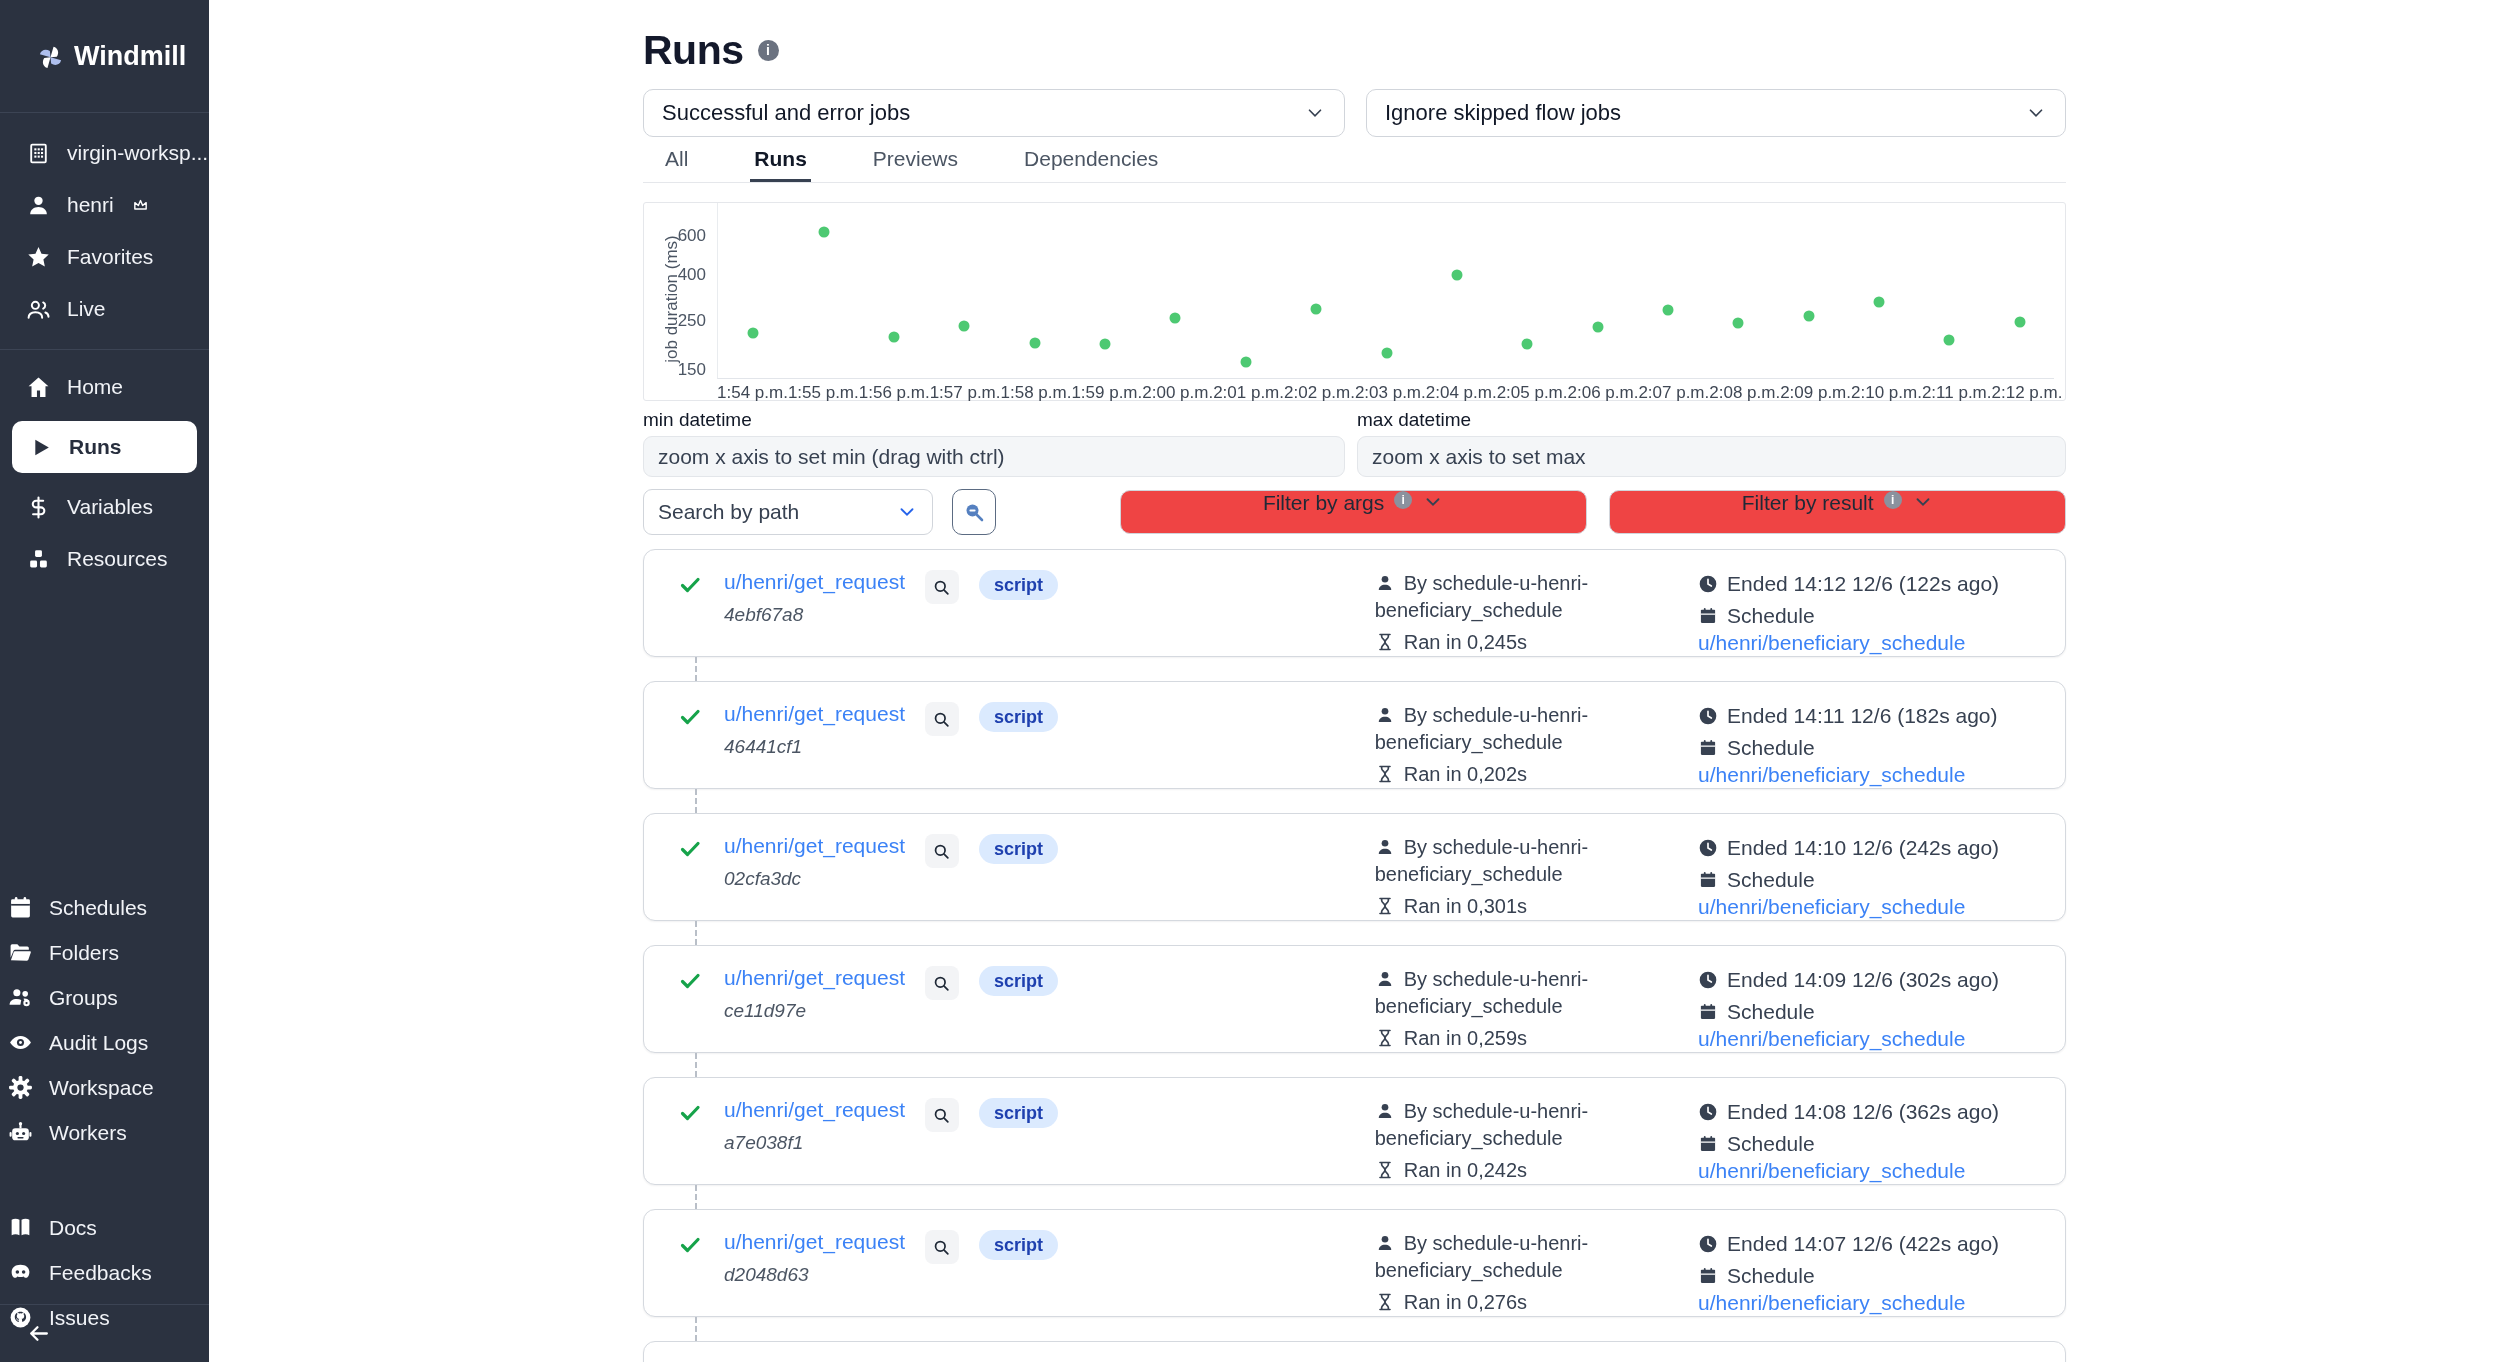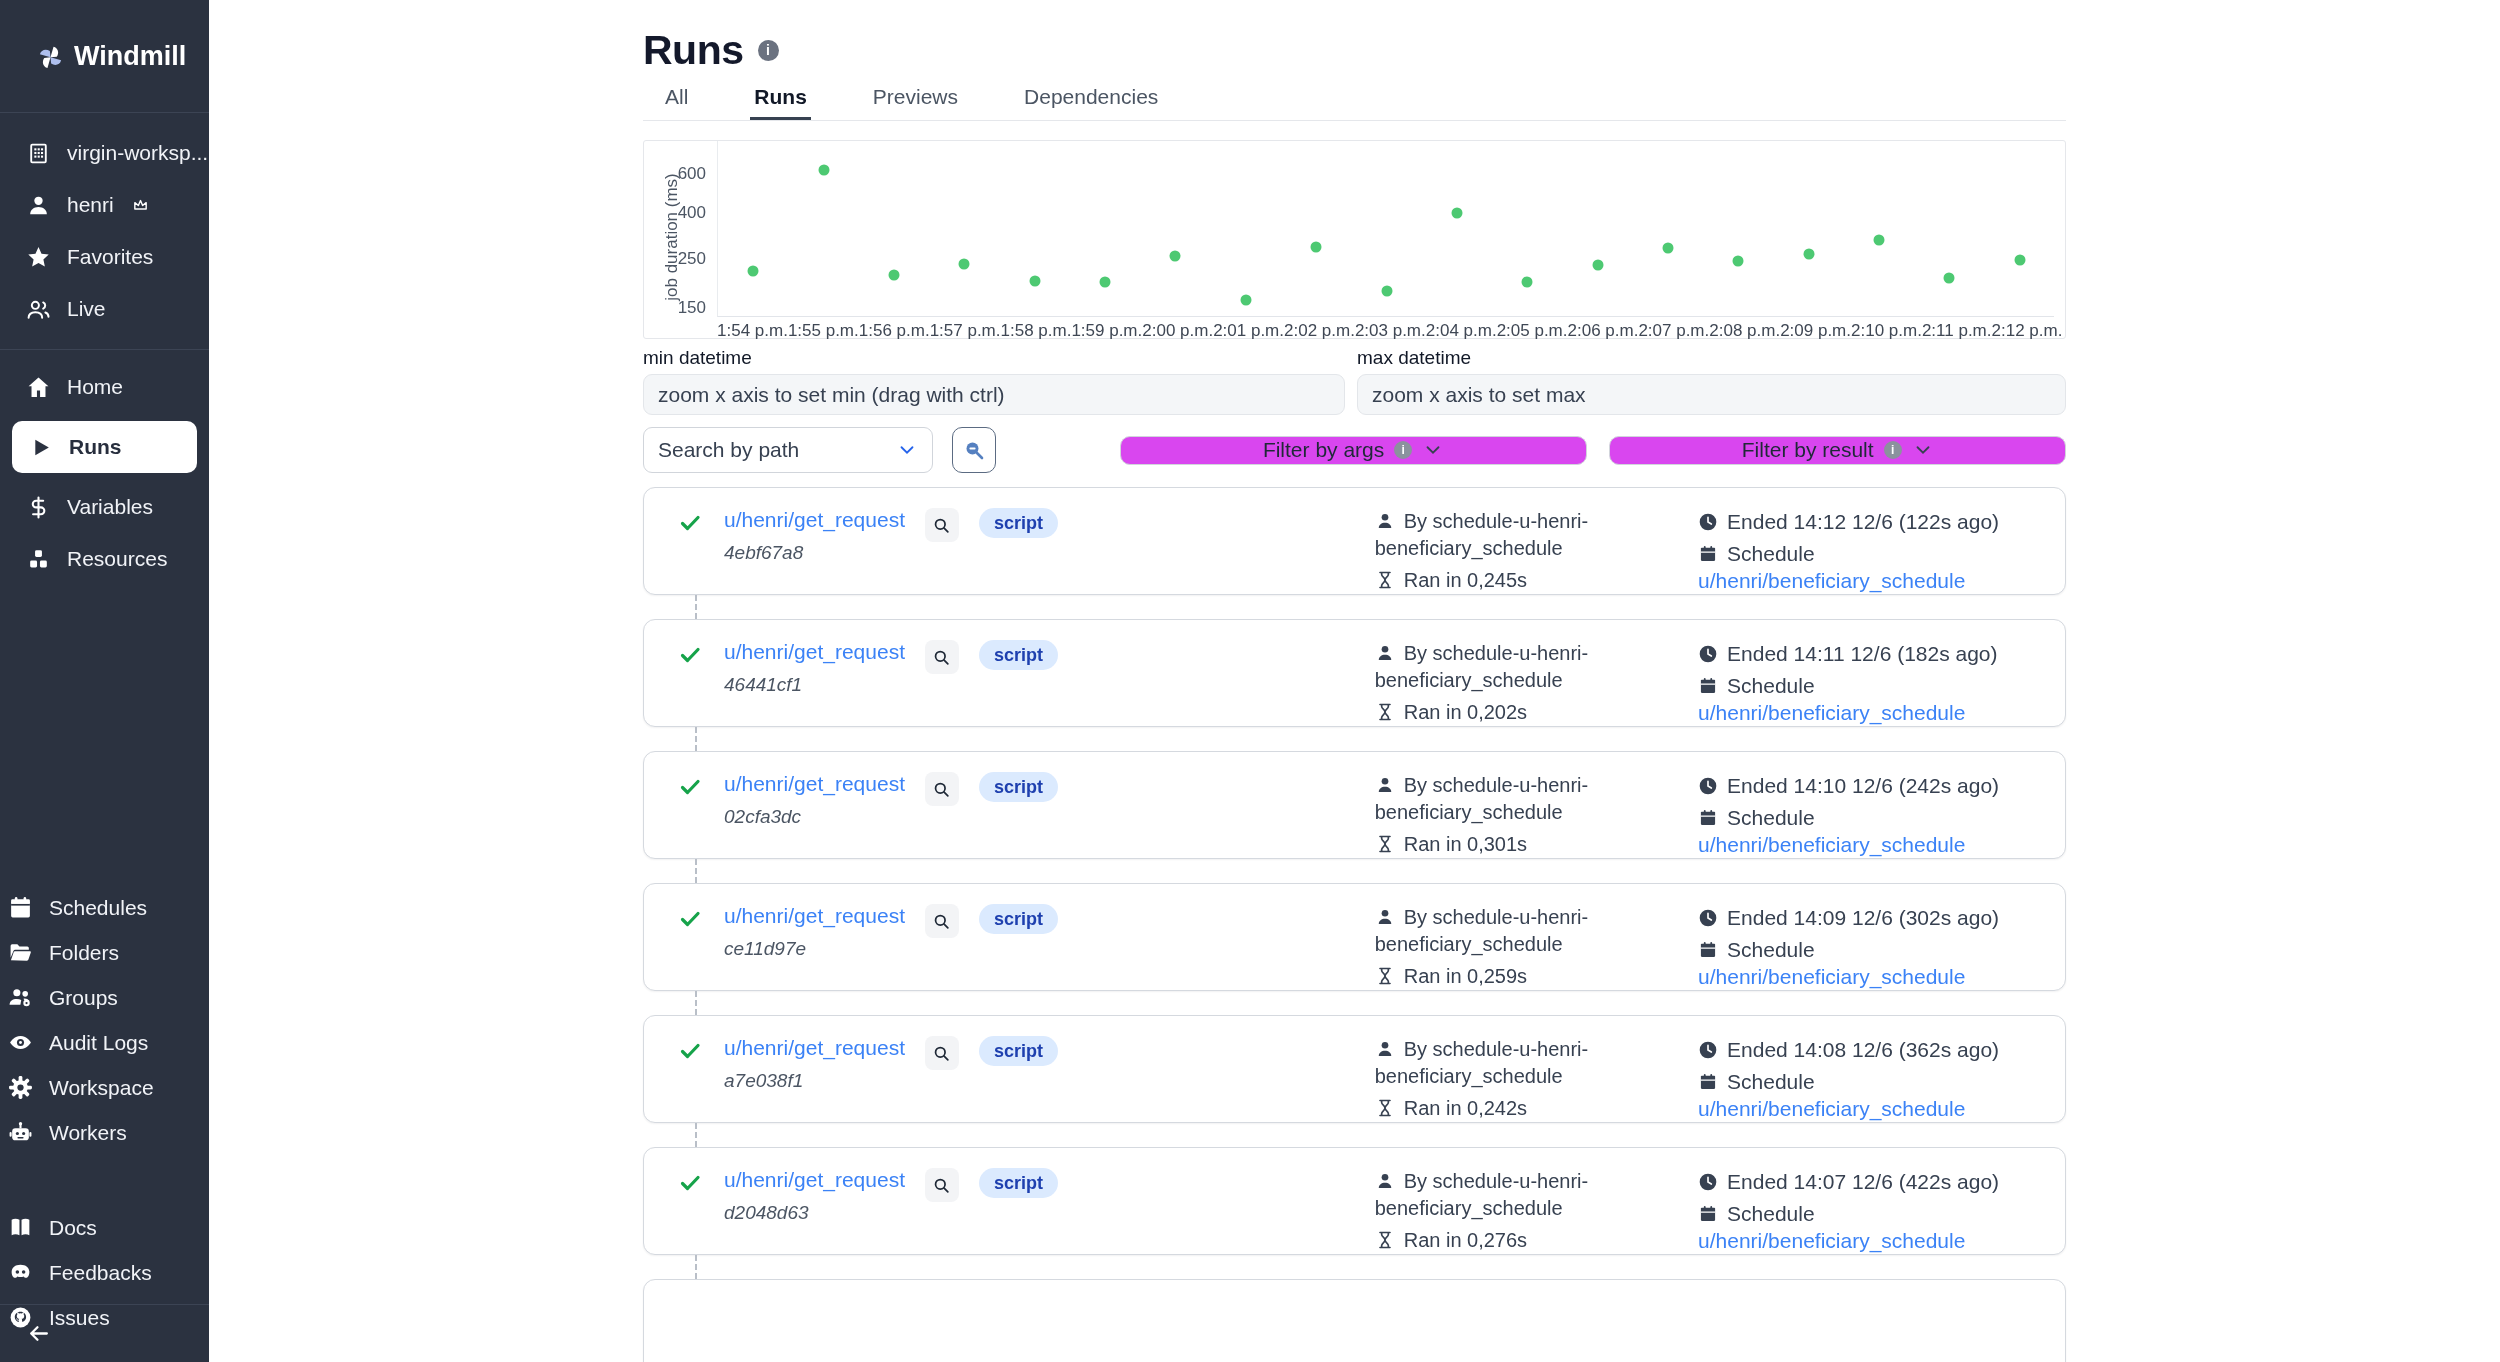--- a/index.html
+++ b/index.html
@@ -73,22 +73,22 @@
   .dt-input::placeholder { color:#374151; opacity:1; }
 
   
   .search-row { margin-top:12px; display:flex; align-items:center; }
   .search-select { width:290px; height:46px; border:1px solid #d1d5db; border-radius:9px;
     display:flex; align-items:center; justify-content:space-between; padding:0 14px;
     font-size:21px; color:#374151; cursor:pointer; }
   .search-btn { width:44px; height:46px; margin-left:19px; border:1px solid #5b6b82;
     border-radius:10px; background:#fff; display:flex; align-items:center;
     justify-content:center; cursor:pointer; }
-  .filter-btn { height:29px; border:1px solid #d1d5db; border-radius:10px; background:#d946ef;
-    display:flex; align-items:center; justify-content:center; gap:10px; font-size:21px;
+  .filter-btn { height:44px; border:1px solid #d1d5db; border-radius:10px; background:#ef4444;
+    display:flex; justify-content:center; gap:10px; font-size:21px;
     color:#1f2937; font-weight:500; cursor:pointer; }
   .fb-args { width:468px; margin-left:124px; }
   .fb-result { width:457px; margin-left:22px; }
 
   
   .runs-list { margin-top:14px; }
   .run-row { height:108px; border:1px solid #d5d9df; border-radius:12px;
     box-shadow:0 1px 2px rgba(16,24,40,.06); display:flex; padding:20px 24px 0 34px;
     background:#fff; }
   .run-connector { height:24px; border-left:2px dashed #b9bfc8; margin-left:52px; }
@@ -335,20 +335,38 @@
 </div>
 
 <div class="main">
   <div class="content">
 
     <div class="title-row">
       <span class="page-title">Runs</span>
       <span class="info-icon">i</span>
     </div>
 
+    <div class="select-row">
+      <div class="select sel-1">
+        <span>Successful and error jobs</span>
+        <span class="chev">
+          <svg viewBox="0 0 24 24" fill="none" stroke="currentColor" stroke-width="1.8" stroke-linecap="round">
+              <path d="M6 9l6 6 6-6"></path>
+            </svg>
+        </span>
+      </div>
+      <div class="select sel-2">
+        <span>Ignore skipped flow jobs</span>
+        <span class="chev">
+          <svg viewBox="0 0 24 24" fill="none" stroke="currentColor" stroke-width="1.8" stroke-linecap="round">
+              <path d="M6 9l6 6 6-6"></path>
+            </svg>
+        </span>
+      </div>
+    </div>
 
     <div class="tabs">
       <div class="tab">All</div>
       <div class="tab active">Runs</div>
       <div class="tab">Previews</div>
       <div class="tab">Dependencies</div>
     </div>
 
     <div class="chart-box">
       <div class="y-title">job duration (ms)</div>

